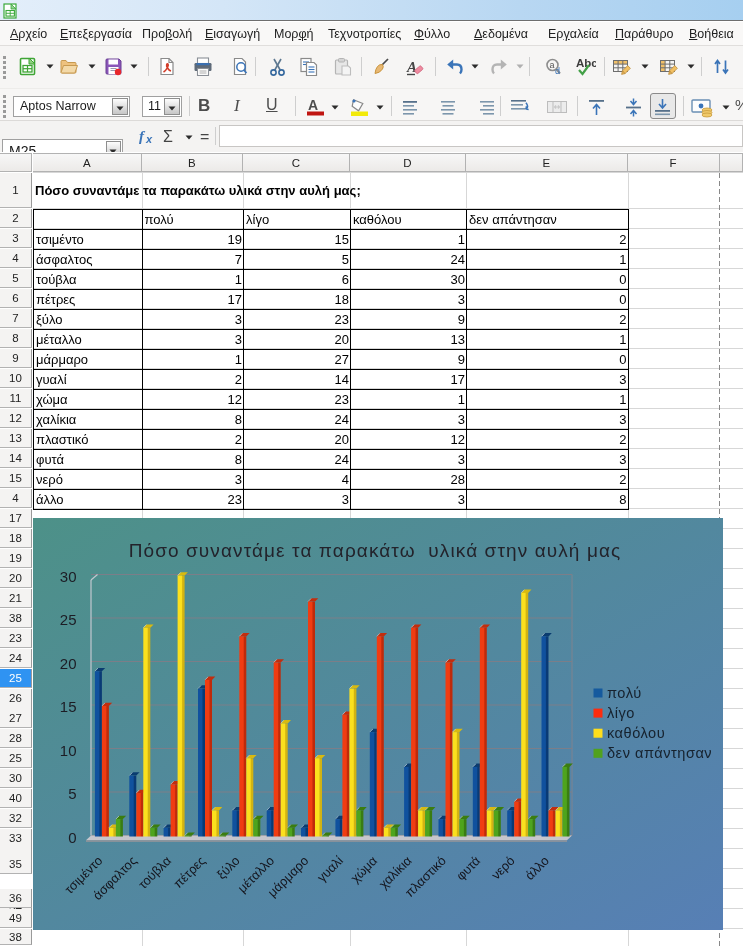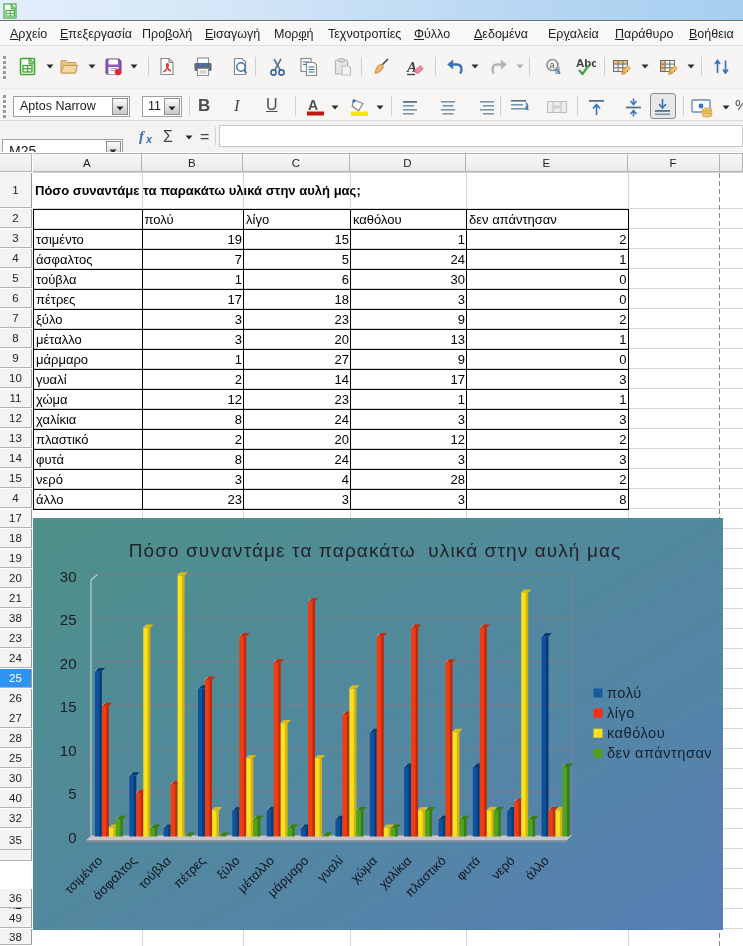--- a/index.html
+++ b/index.html
@@ -414,21 +414,21 @@
 <div class="rh sel" style="top:669px;height:19px;line-height:19px">25</div>
 <div class="rh" style="top:689px;height:31px;line-height:19px">26</div>
 <div class="rh" style="top:709px;height:19px;line-height:19px">27</div>
 <div class="rh" style="top:729px;height:19px;line-height:19px">28</div>
 <div class="rh" style="top:749px;height:19px;line-height:19px">25</div>
 <div class="rh" style="top:769px;height:19px;line-height:19px">30</div>
 <div class="rh" style="top:789px;height:19px;line-height:19px">40</div>
 <div class="rh" style="top:809px;height:19px;line-height:19px">32</div>
 <div class="rh" style="top:829px;height:32px;line-height:19px">33</div>
 <div class="rh" style="top:898px;height:24px;line-height:19px">34</div>
-<div class="rh" style="top:831px;height:19px;line-height:19px">35</div>
+<div class="rh" style="top:855px;height:19px;line-height:19px">35</div>
 <div class="rh" style="top:889px;height:19px;line-height:19px">36</div>
 <div class="rh" style="top:909px;height:19px;line-height:19px">49</div>
 <div class="rh" style="top:929px;height:16px;line-height:16px">38</div>
 <div id="a1">Πόσο συναντάμε τα παρακάτω υλικά στην αυλή μας;</div>
 <div style="position:absolute;left:33px;top:209px">
 <table class="dt">
       <colgroup>
         <col style="width:108.5px">
         <col style="width:101.5px">
         <col style="width:107px">

